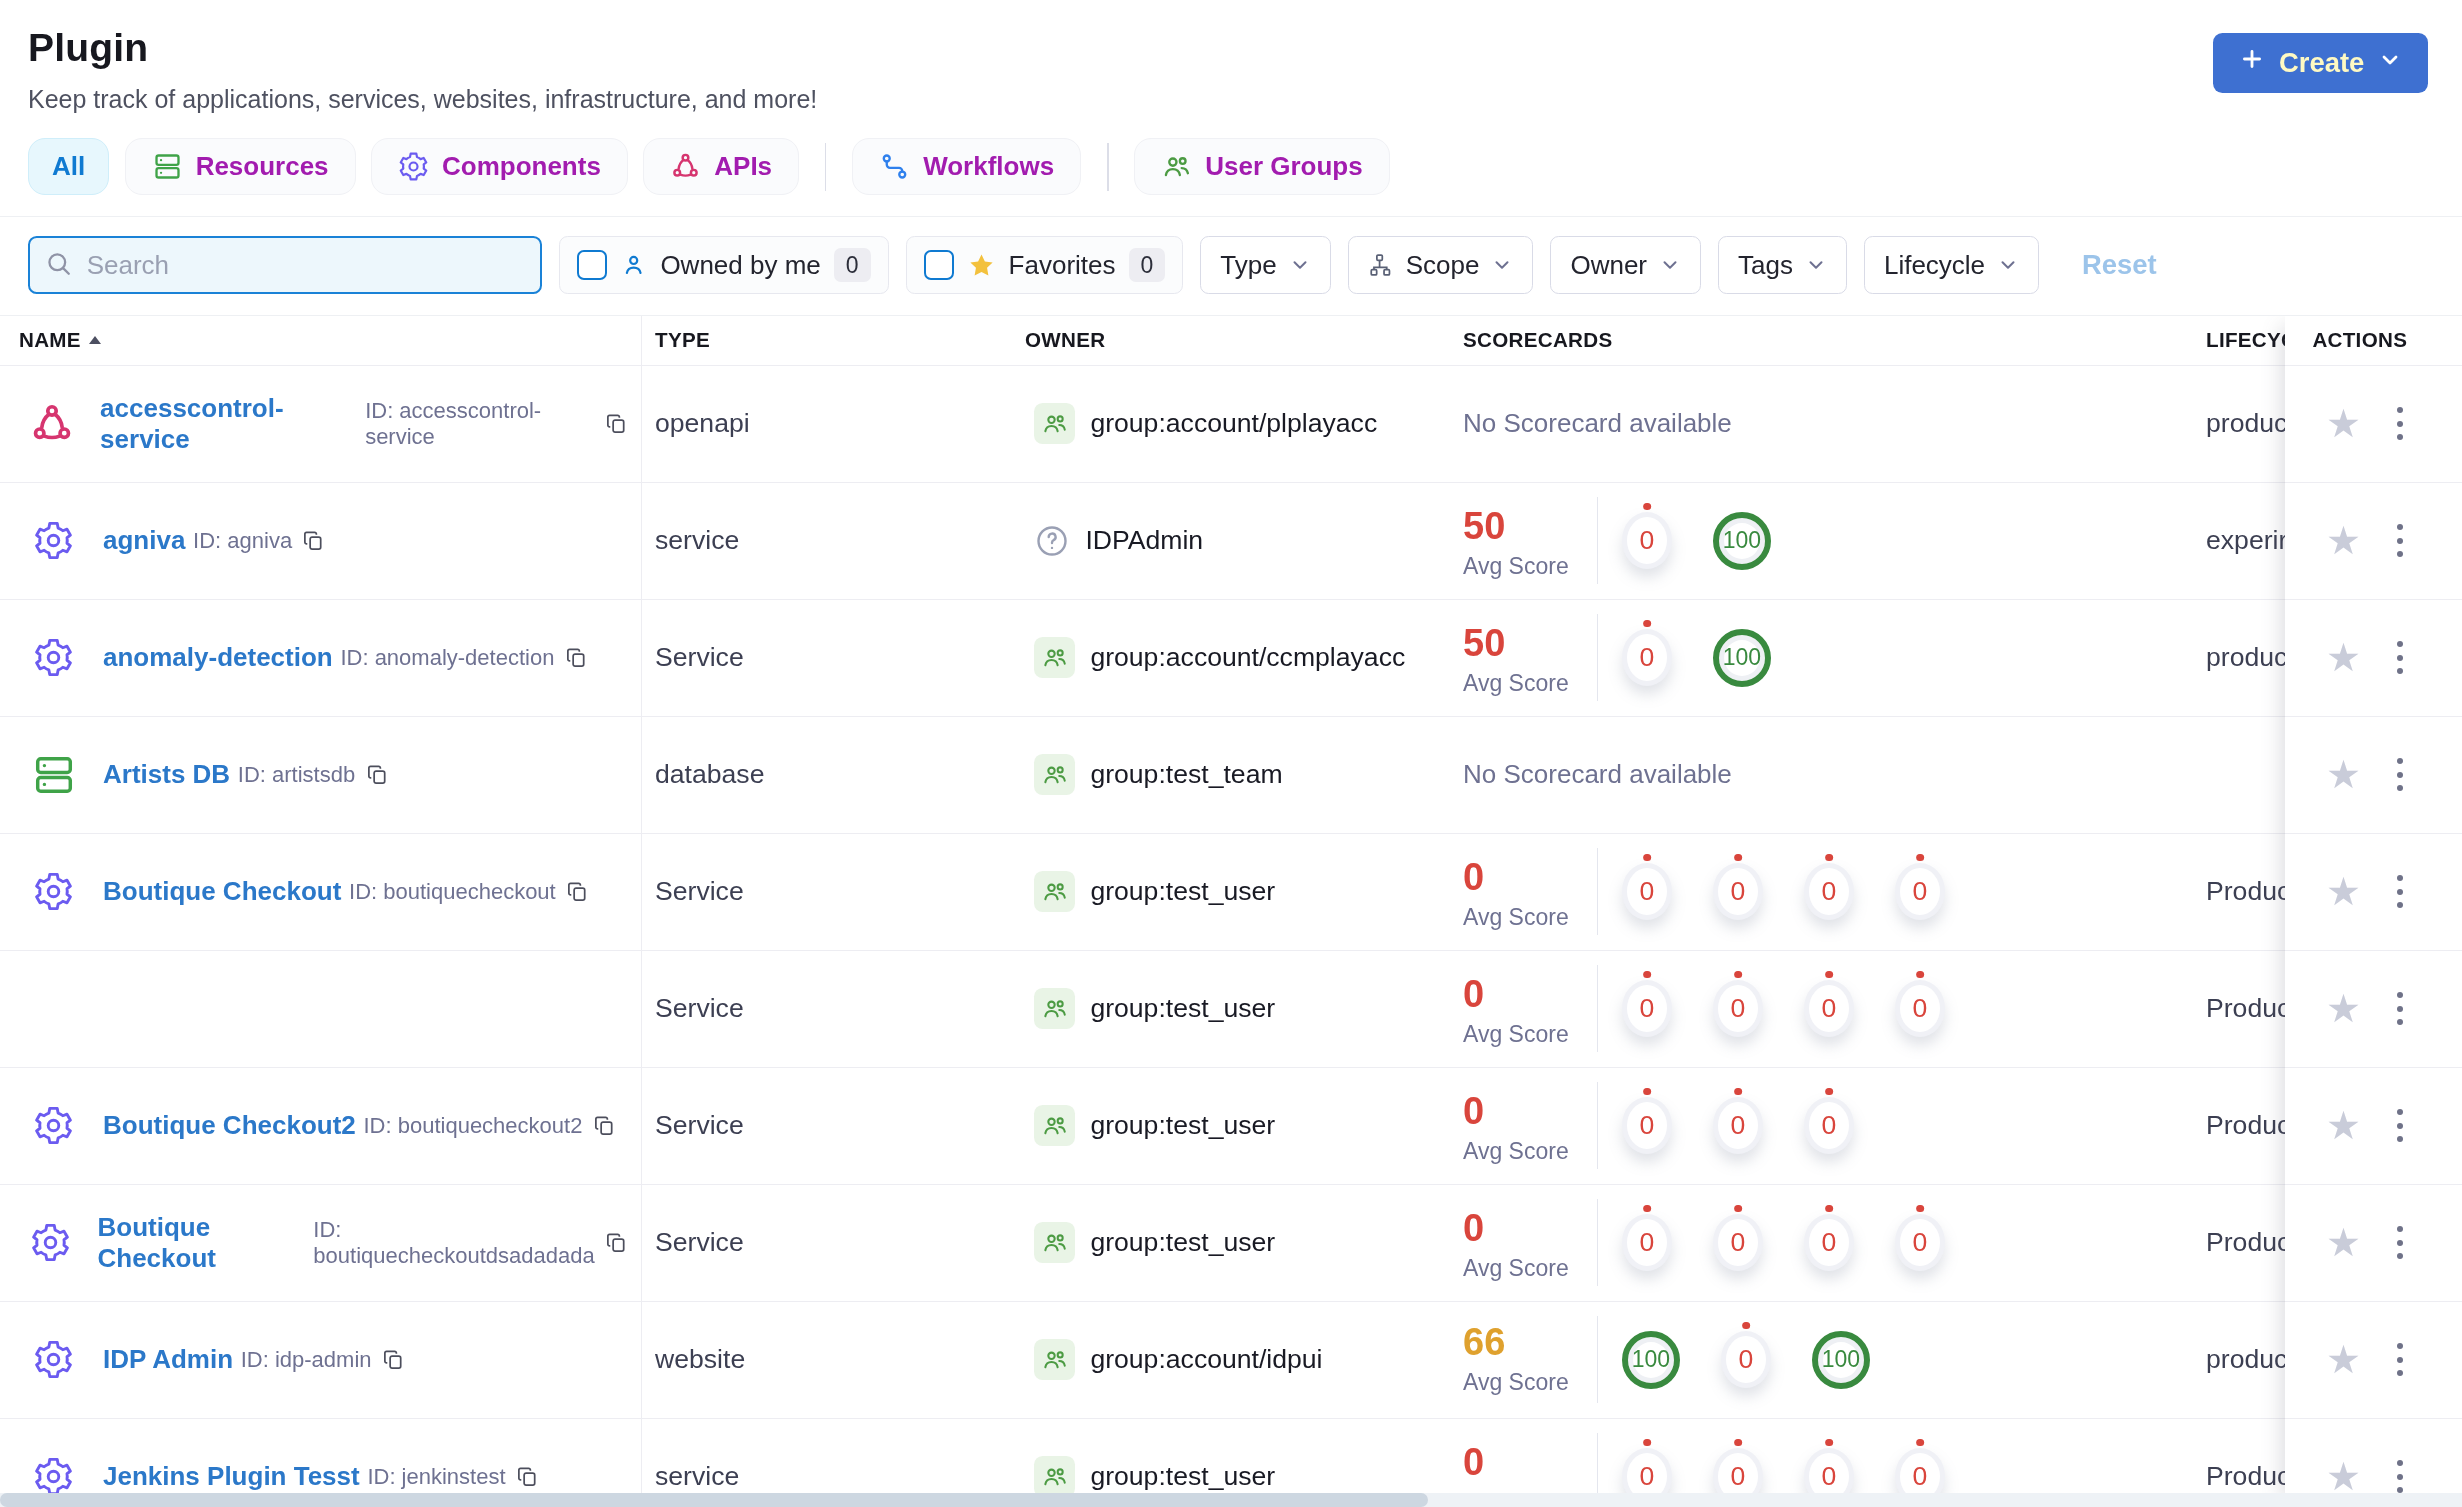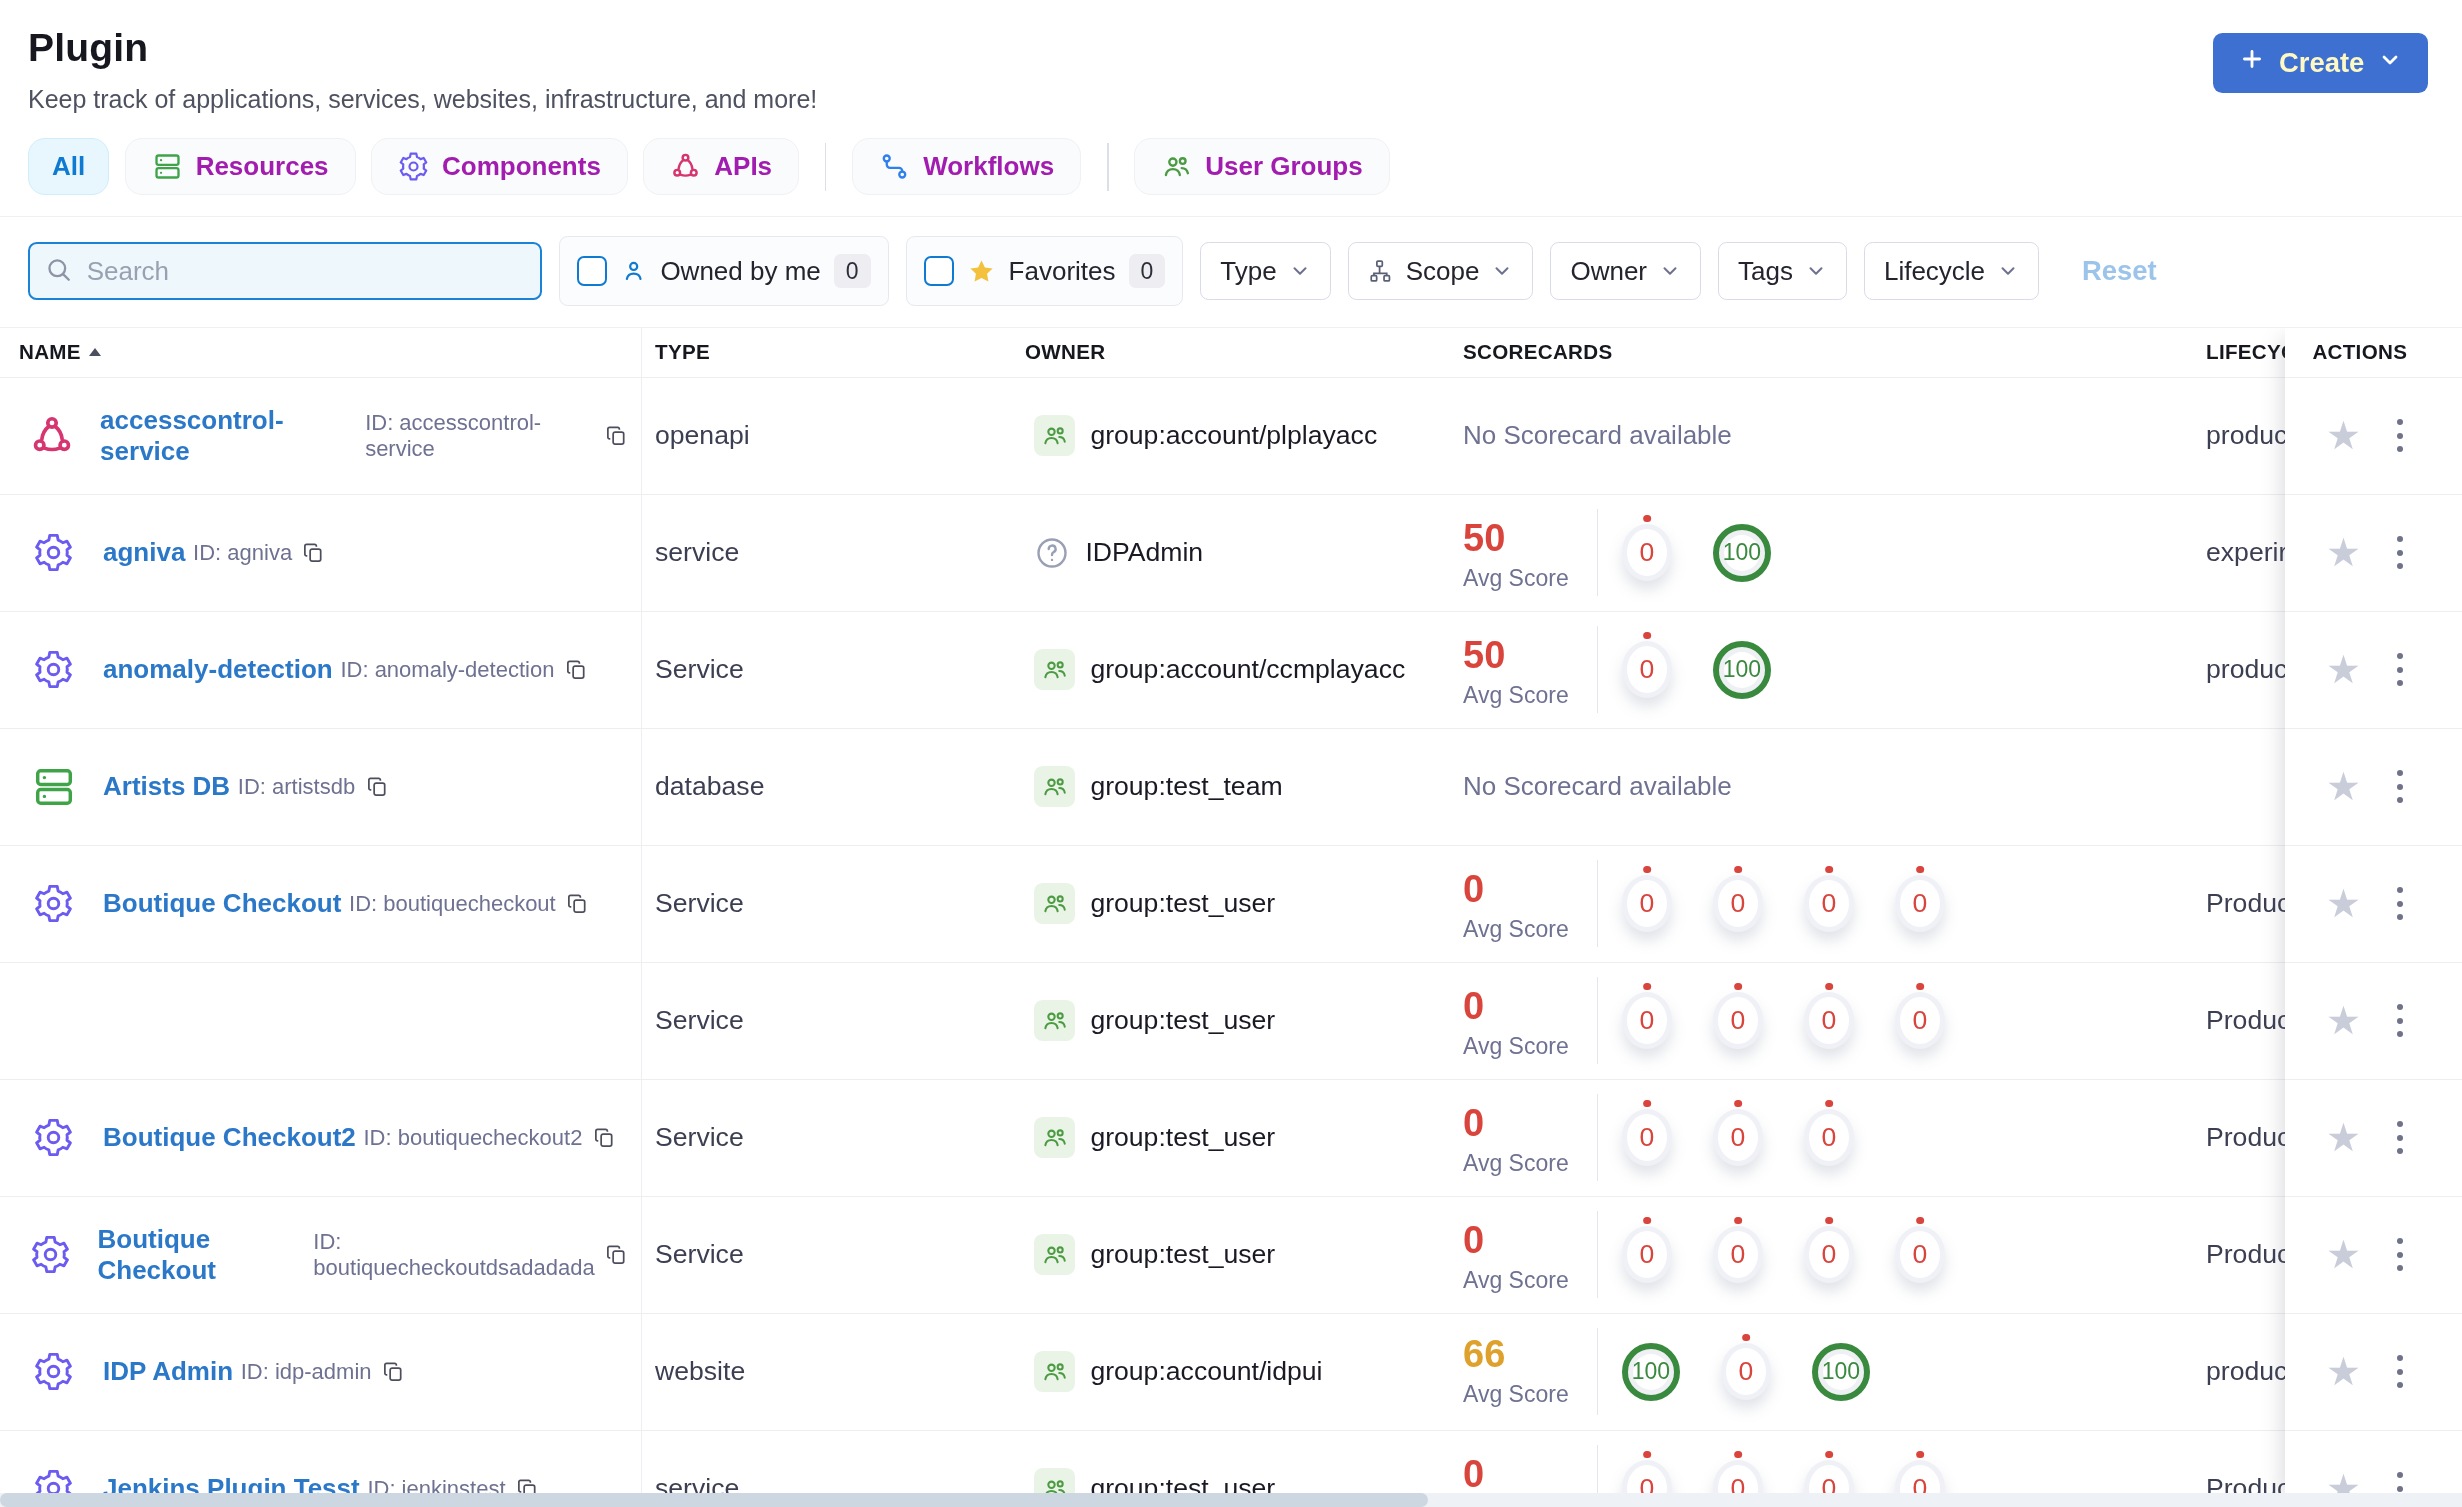--- a/index.html
+++ b/index.html
@@ -39,21 +39,21 @@
     display:flex; align-items:center; gap:12px; width:514px; height:58px;
     border:2.6px solid #1a82d7; border-radius:8.6px; background:#edf7fc; padding:0 13.7px;
   }
   .search svg { flex:0 0 auto; }
   .search input {
     border:none; background:transparent; outline:none; width:100%;
     font-size:26px; color:#2a2c3a; font-family:inherit;
   }
   .search input::placeholder { color:#9aa0b2; }
   .chip {
-    display:flex; align-items:center; gap:13px; height:70px; padding:0 17px;
+    display:flex; align-items:center; gap:13px; height:58px; padding:0 17px;
     border:0.9px solid #e7e8ef; border-radius:8.6px; background:#fbfcfd; cursor:pointer;
   }
   .cbx { width:30px; height:30px; border:2.6px solid var(--accent-blue,#0f7ad1); border-radius:6.9px; background:#fff; }
   .chip-label { font-size:26px; color:#23242e; }
   .count-badge {
     background:#ededf2; border-radius:6.9px; font-size:23px; color:#2c2e3a;
     padding:5.1px 12px; line-height:1;
   }
   .dd {
     display:flex; align-items:center; gap:12px; height:58px; padding:0 19px;

